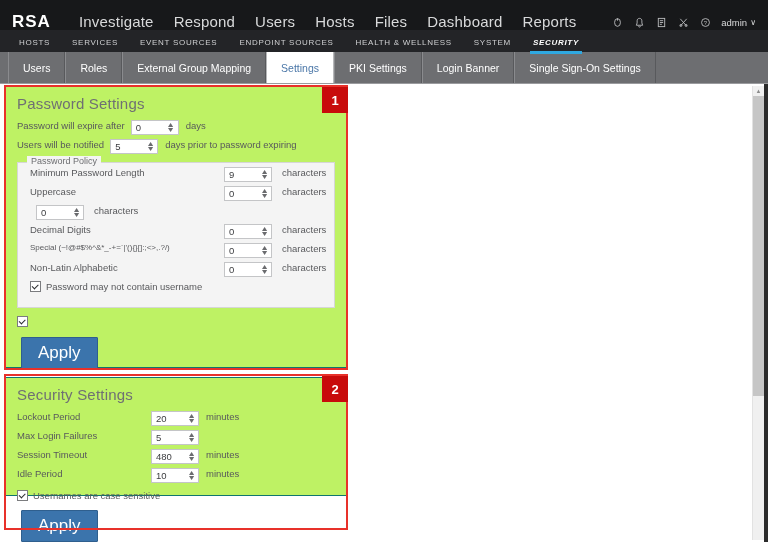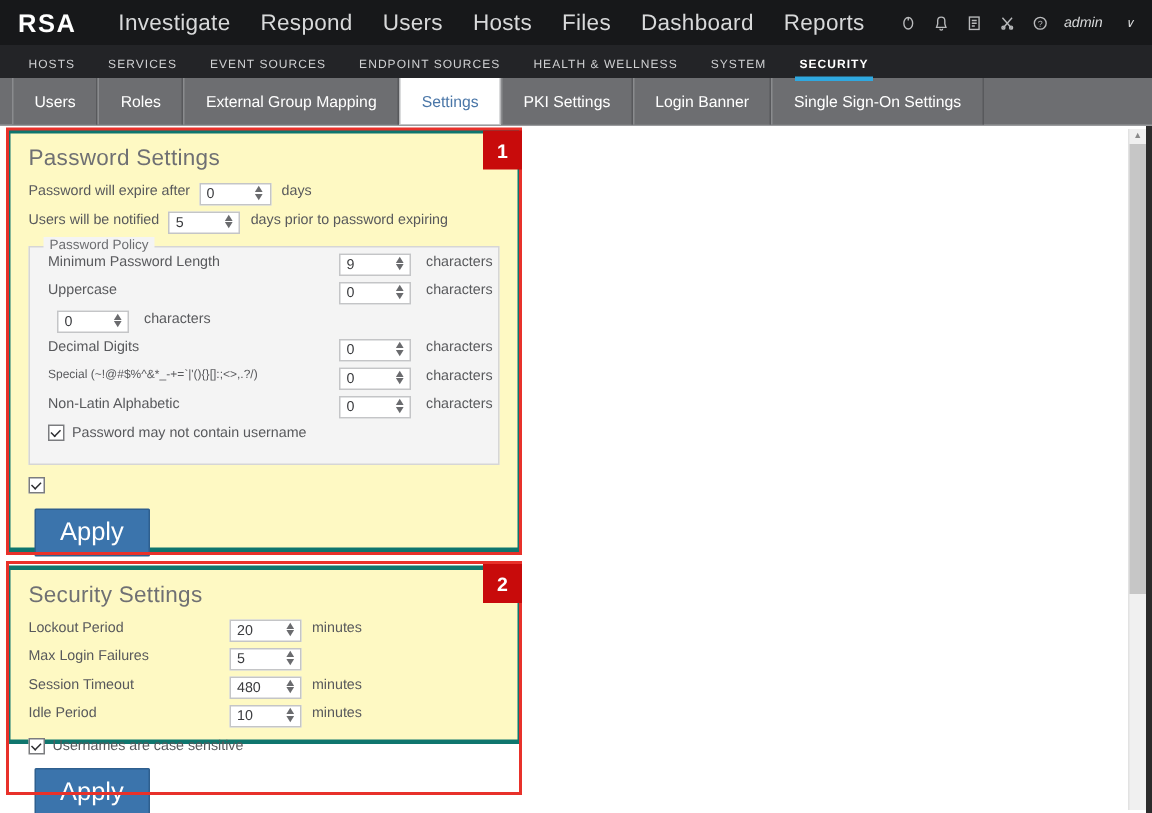--- a/index.html
+++ b/index.html
@@ -6,52 +6,52 @@
   body{
     width:768px;height:542px;overflow:hidden;
     font-family:"Liberation Sans",sans-serif;
     background:#ffffff;
     -webkit-font-smoothing:antialiased;
   }
   .app{position:relative;width:768px;height:542px;background:#f2f2f2;}
 
   
   .topbar{
-    height:30px;background:#17181a;display:flex;align-items:center;
+    height:30px;background:#17181a;display:flex;align-items:flex-end;
     padding:0 8px;box-sizing:border-box;
   }
   .logo{
     color:#ffffff;font-size:17px;font-weight:700;letter-spacing:1px;
     font-family:"Liberation Sans",sans-serif;padding-left:4px;padding-right:18px;
     line-height:1;
   }
   .topnav{display:flex;align-items:center;gap:0px;}
   .topnav a{
     color:#d8d9da;font-size:15px;text-decoration:none;padding:0 10px;
     white-space:nowrap;letter-spacing:.2px;
   }
   .topright{margin-left:auto;display:flex;align-items:center;gap:9px;padding-right:4px;}
   .topright .ic{
     color:#b9babc;font-size:11px;line-height:1;display:inline-flex;
     align-items:center;justify-content:center;width:13px;height:15px;
   }
   .topright .ic svg{display:block;}
-  .userbox{display:flex;align-items:center;gap:15px;color:#d8d9da;font-size:9.5px;font-style:italic;}
+  .userbox{display:flex;align-items:center;gap:3px;color:#d8d9da;font-size:9.5px;}
 
   
   .subnav{
     height:22px;background:#232427;display:flex;align-items:flex-end;
     padding-left:8px;box-sizing:border-box;position:relative;
   }
   .subnav a{
     color:#cfd0d2;font-size:8px;letter-spacing:.7px;text-decoration:none;
     padding:0 11px 5px 11px;white-space:nowrap;text-transform:uppercase;
     position:relative;
   }
-  .subnav a.active{color:#ffffff;font-weight:700;}
+  .subnav a.active{color:#ffffff;font-weight:700;font-style:italic;}
   .subnav a.active:after{
     content:"";position:absolute;left:8px;right:8px;bottom:-2px;height:3px;
     background:#2fa8e0;
   }
 
   
   .tabstrip{
     height:32px;background:#6d6e71;display:flex;align-items:stretch;
     padding-left:8px;box-sizing:border-box;border-bottom:1px solid #9a9b9e;
   }
@@ -68,21 +68,21 @@
   }
 
   
   .content{
     position:absolute;left:0;right:0;top:84px;bottom:0;background:#ffffff;
     overflow:hidden;
   }
   .leftcol{position:absolute;left:0;top:0;width:352px;}
 
   .panel{
-    position:relative;background:#fef9c3;border:3px solid #0f766e;
+    position:relative;background:#bef264;border:1px solid #0f766e;
     margin:0;box-sizing:border-box;
   }
   
   .ring{
     position:absolute;border:2px solid #e8312a;box-sizing:border-box;
     pointer-events:none;z-index:5;
   }
   .badge{
     position:absolute;width:26px;height:26px;background:#c80b0b;color:#fff;
     font-size:13px;font-weight:700;display:flex;align-items:center;

